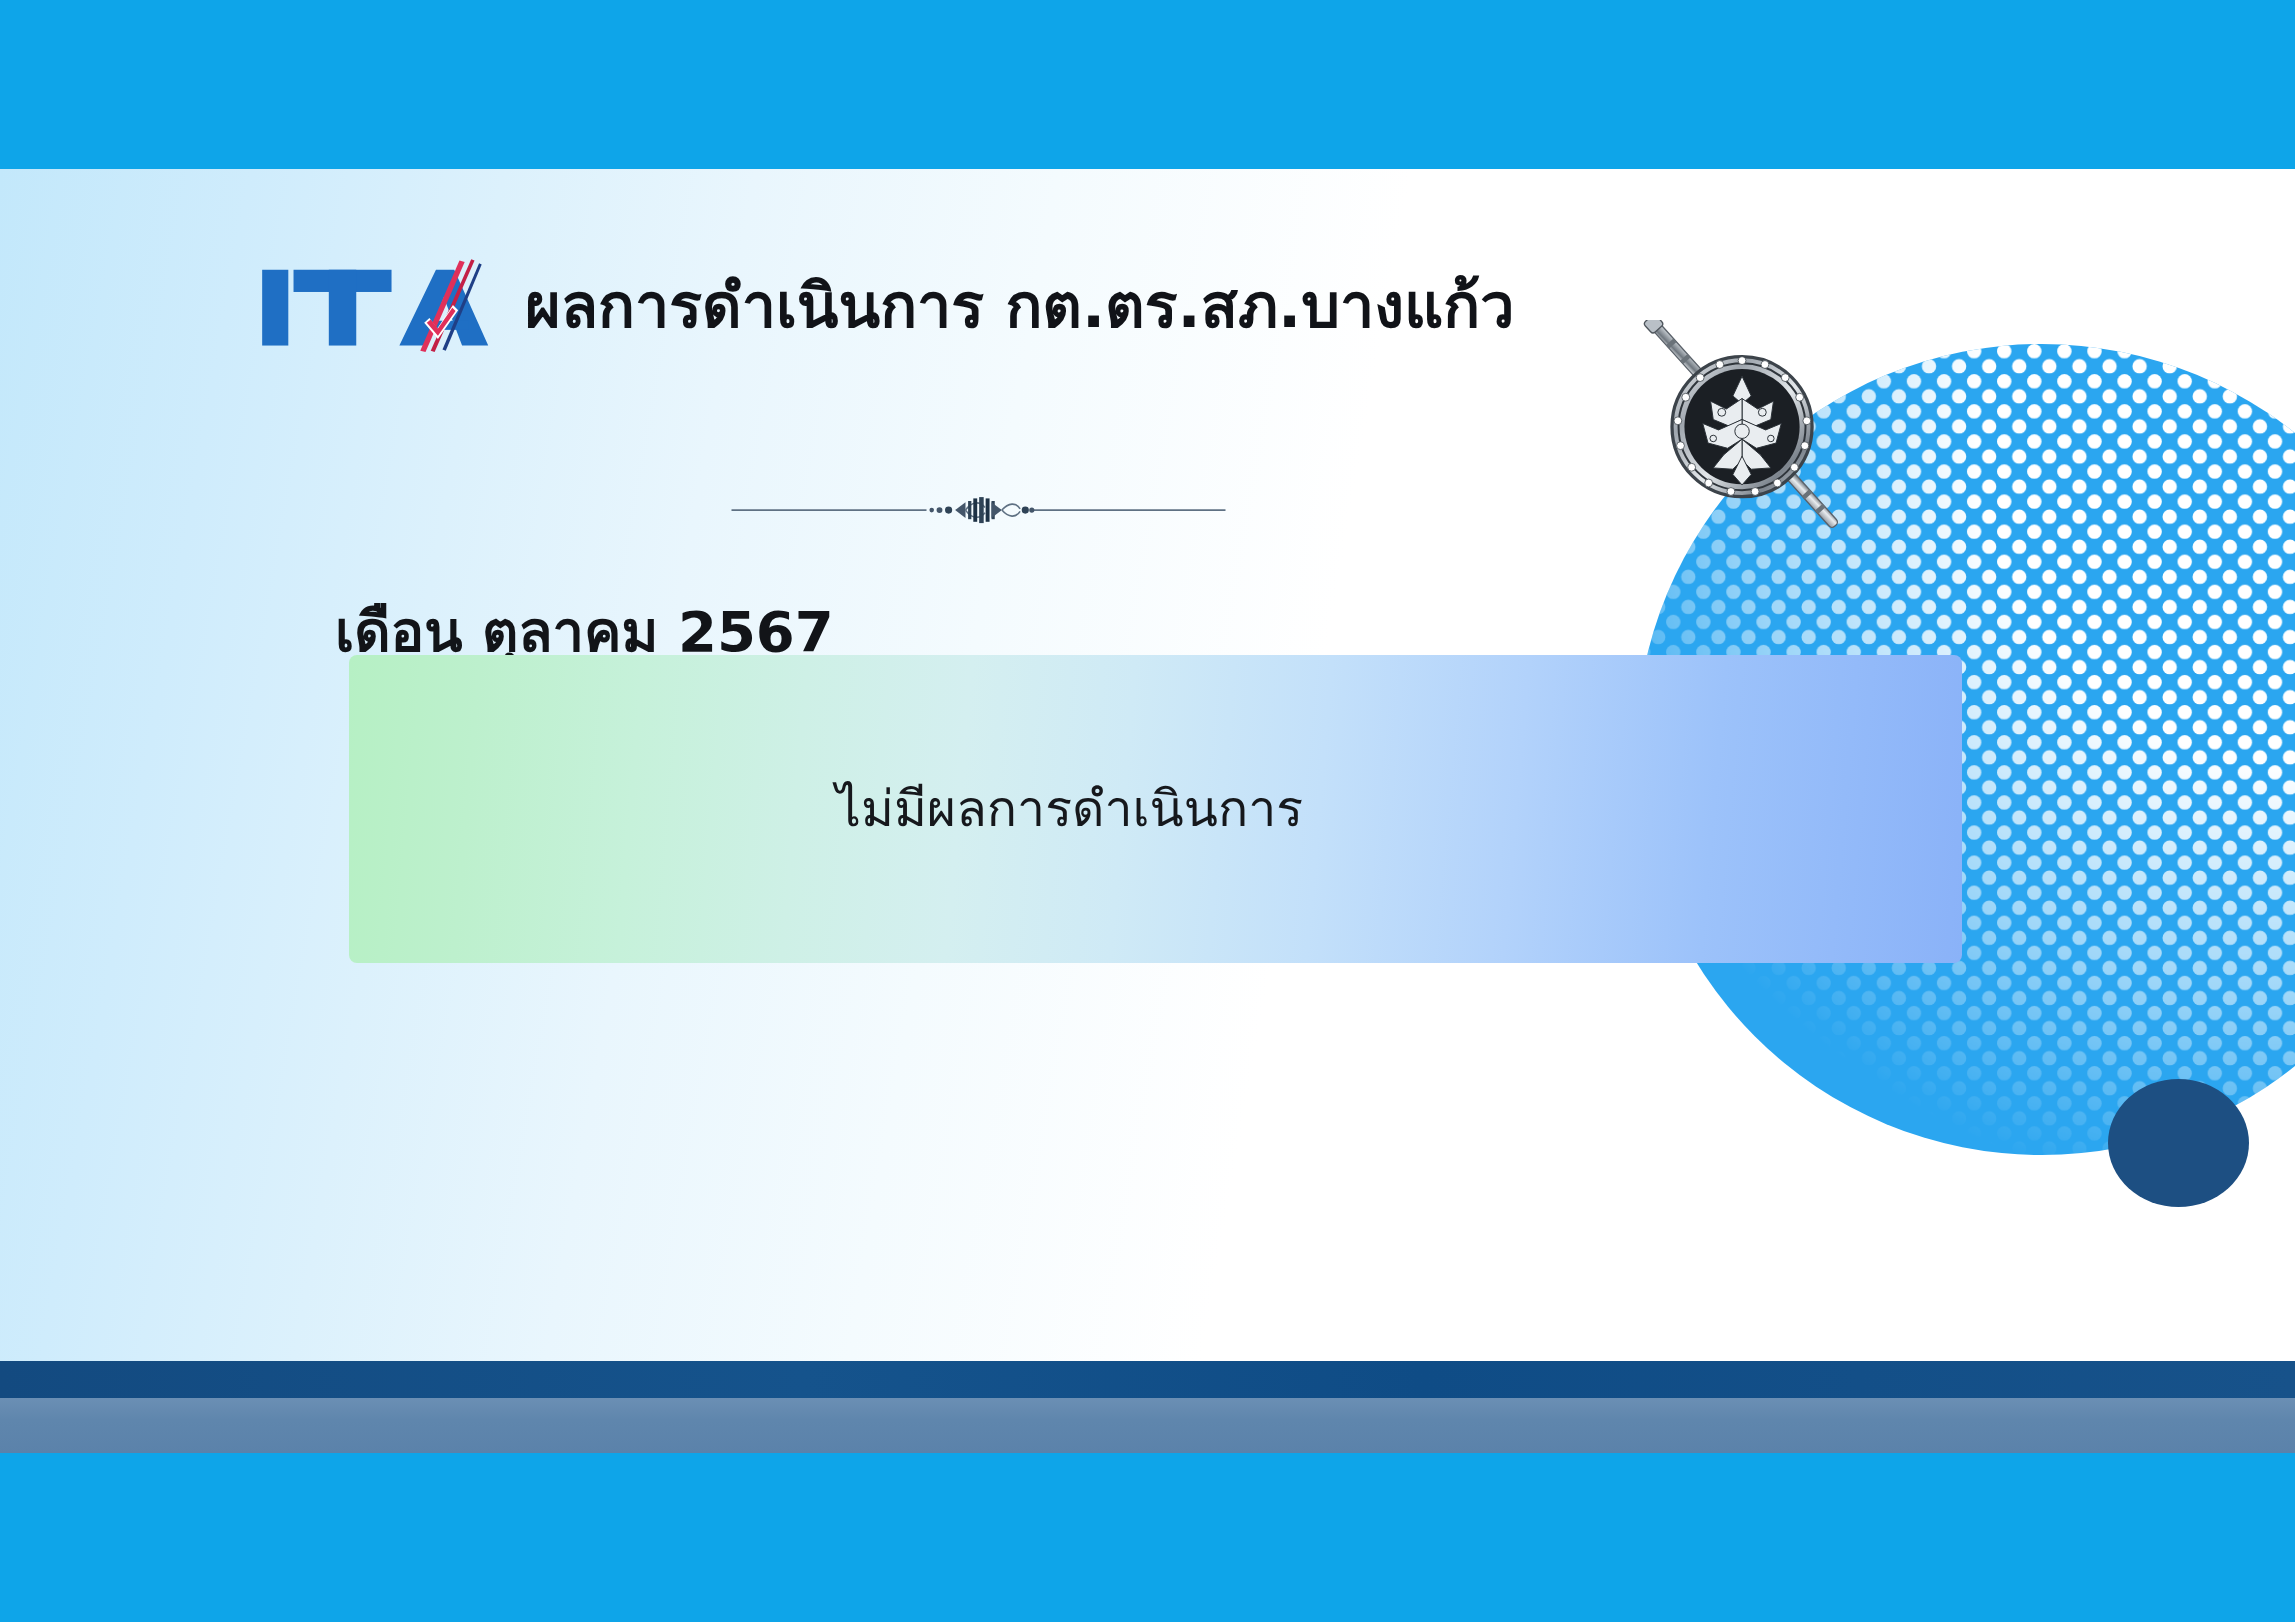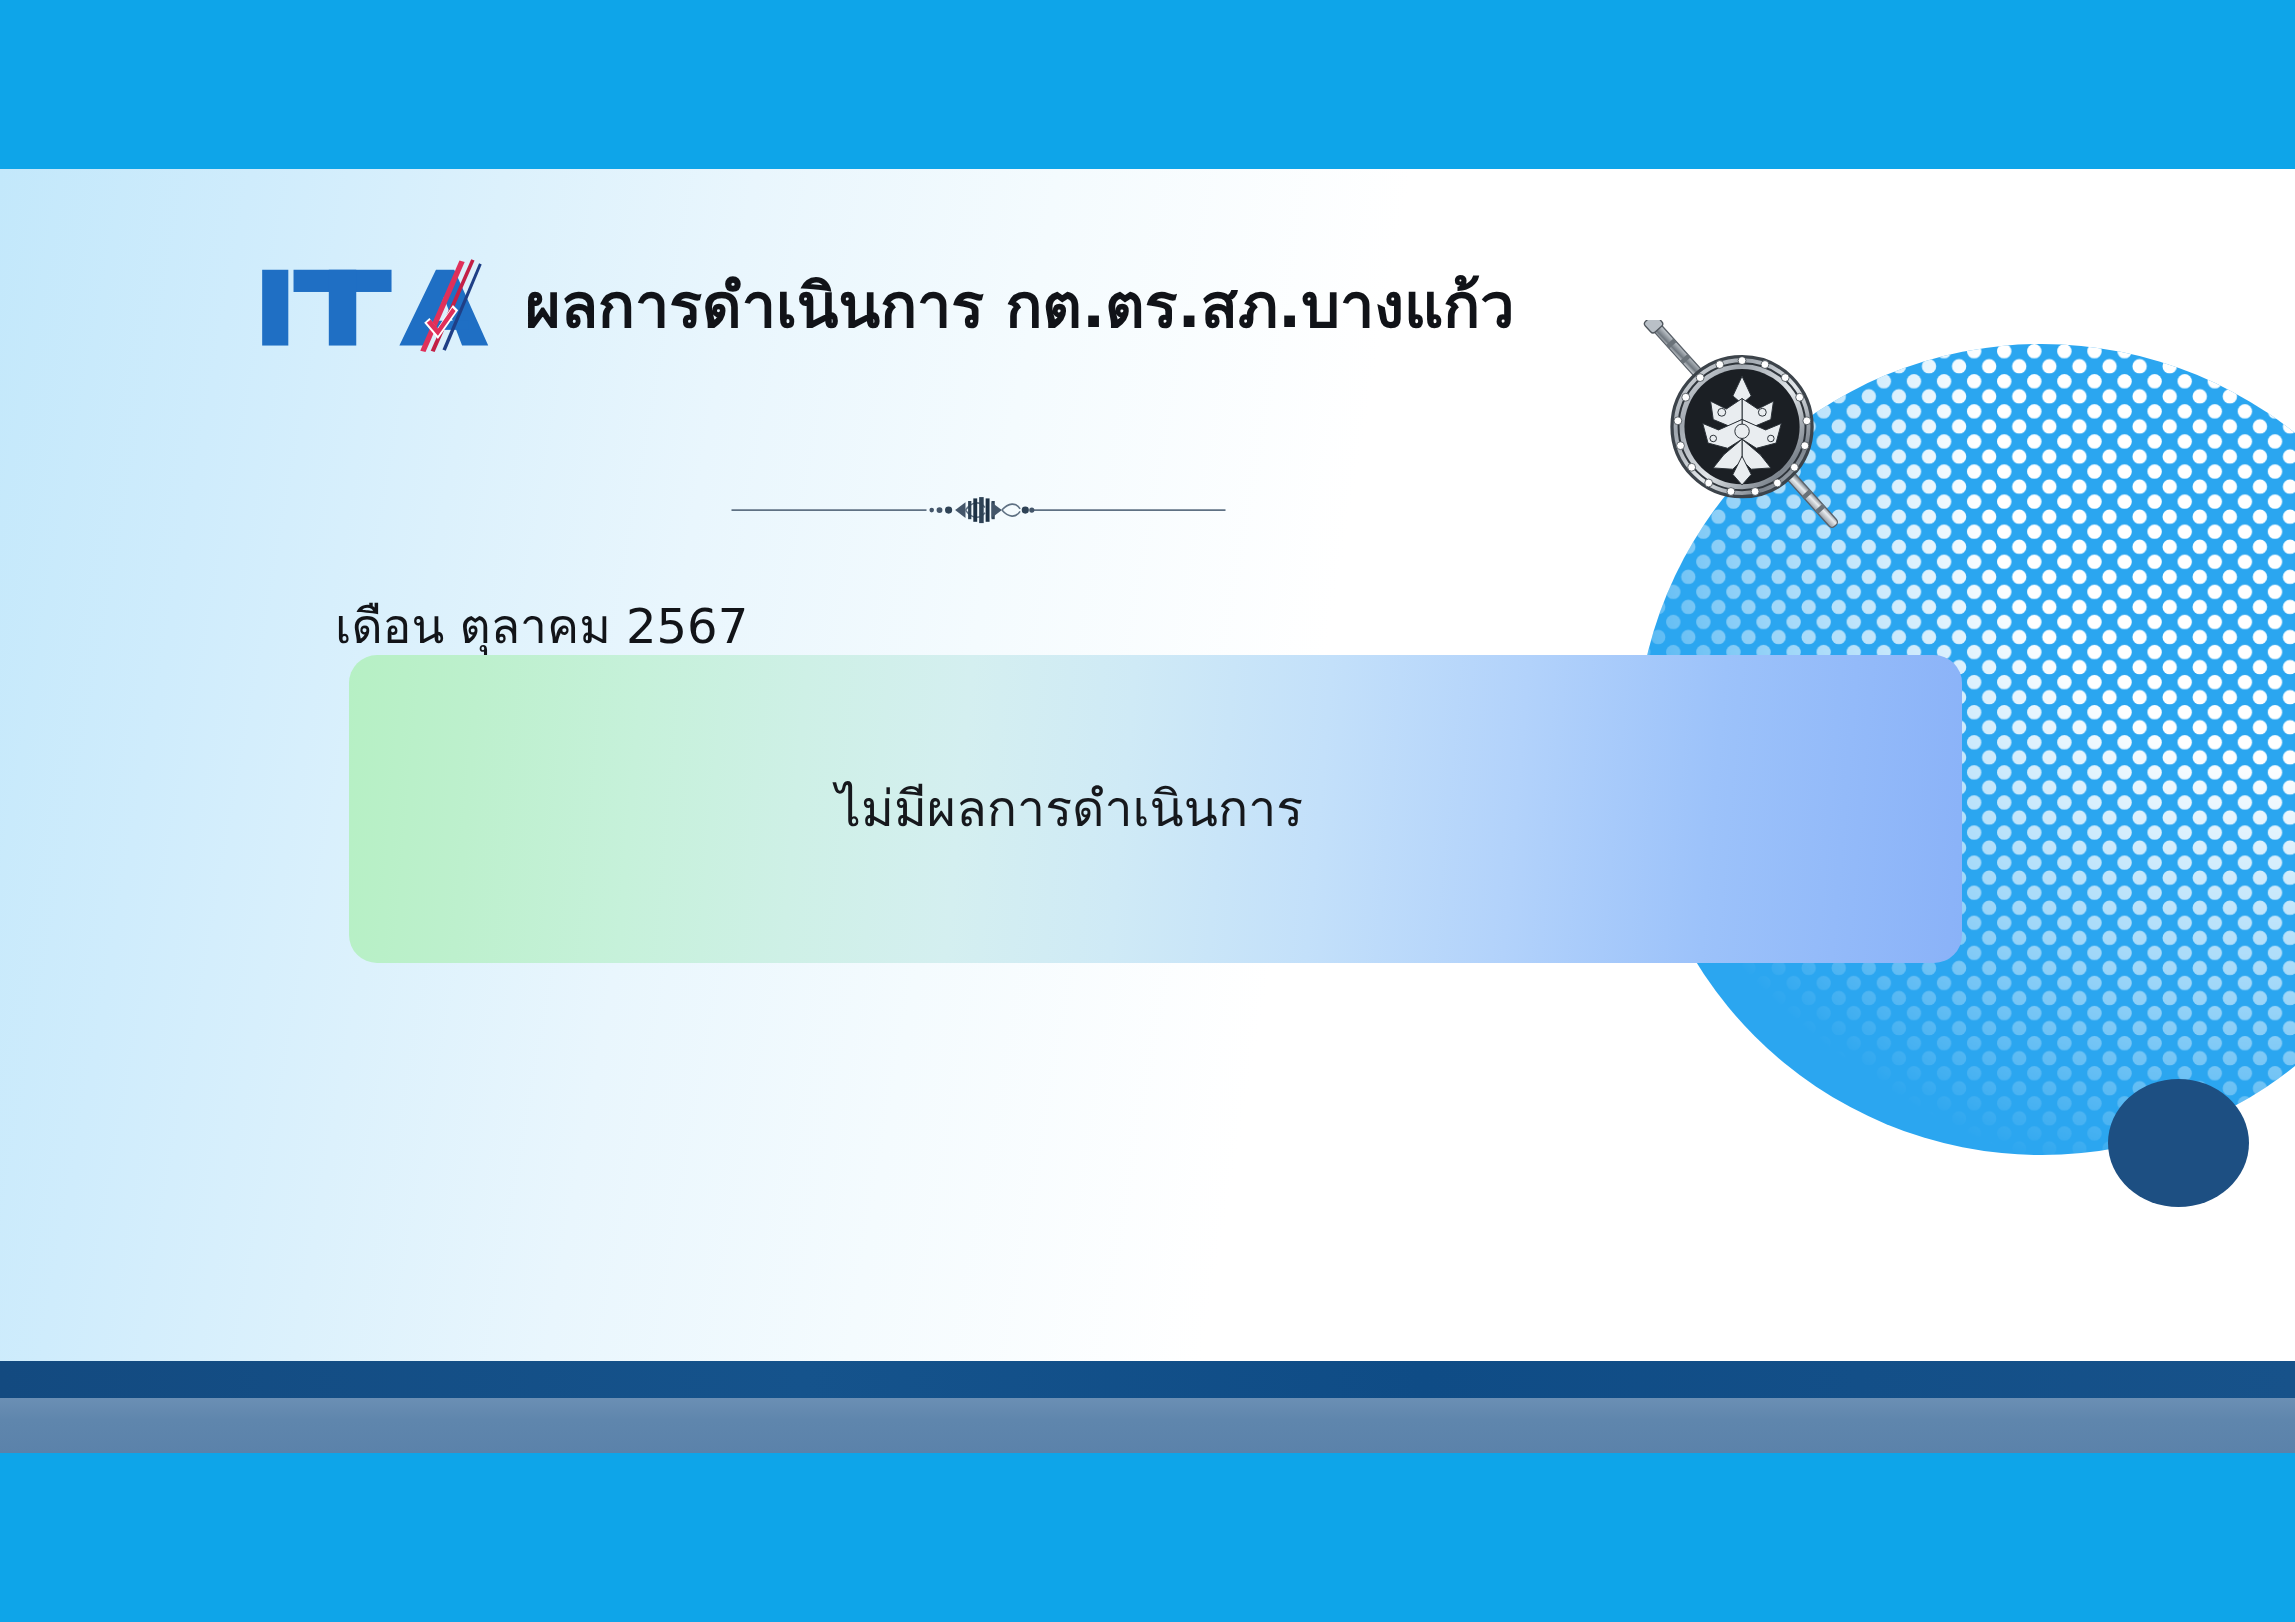--- a/index.html
+++ b/index.html
@@ -123,35 +123,35 @@
     width: 497px;
     height: 39px;
   }
   .divider svg { display: block; }
 
   
   .subtitle {
     position: absolute;
     left: 335px;
     top: 429px;
-    font-size: 48px;
-    font-weight: normal;
+    font-size: 56px;
+    font-weight: bold;
     color: #121418;
     white-space: nowrap;
     line-height: 1.2;
   }
 
   
   .content-card {
     position: absolute;
     left: 349px;
     top: 486px;
     width: 1613px;
     height: 308px;
-    border-radius: 28px;
+    border-radius: 8px;
     background: linear-gradient(95deg,
       #b6f0c4 0%,
       #bdf0cd 8%,
       #c6f1da 18%,
       #cef0e6 28%,
       #d4eff0 38%,
       #cfeaf6 48%,
       #c3e0fa 60%,
       #b2d2fb 72%,
       #9cc2fa 84%,

